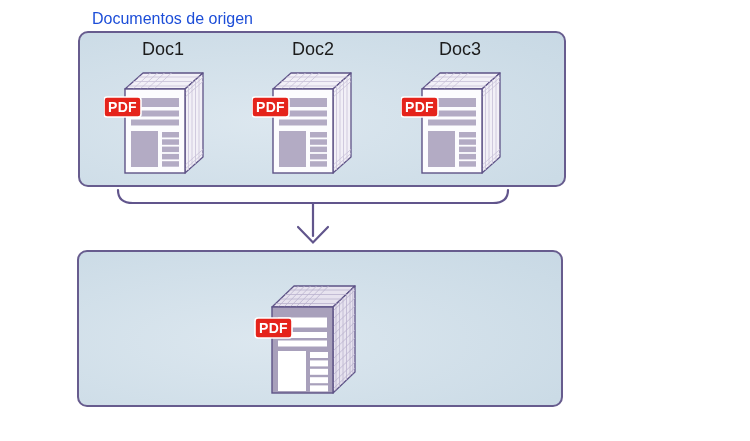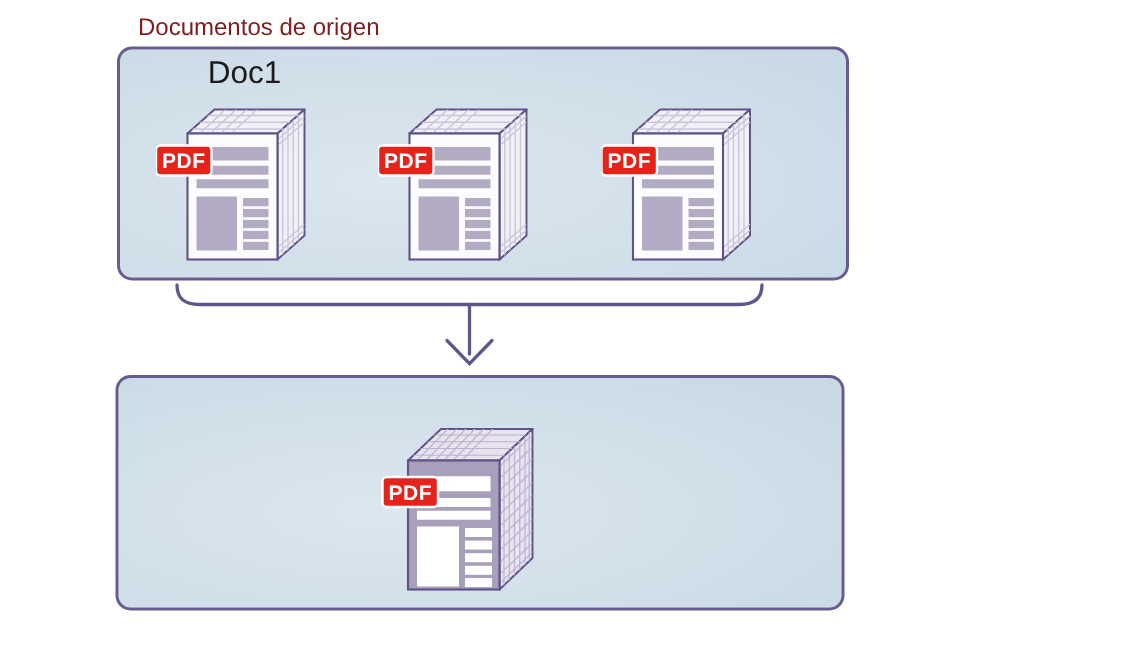--- a/index.html
+++ b/index.html
@@ -1,25 +1,25 @@
 <!DOCTYPE html>
 <html><head>
 <meta charset="utf-8">
 <style>
   html,body{margin:0;padding:0;background:#ffffff;}
   #canvas{
     position:relative;width:750px;height:441px;background:#ffffff;overflow:hidden;
     font-family:"Liberation Sans",sans-serif;color:#1c1c1c;
   }
-  .section-title{position:absolute;font-size:16px;line-height:20px;color:#7f1d1d;white-space:nowrap;}
+  .section-title{position:absolute;font-size:16px;line-height:20px;color:#1d4ed8;white-space:nowrap;}
   .group-box{
     position:absolute;border:2px solid #675c8e;border-radius:10px;
     background:radial-gradient(ellipse 130% 130% at 38% 58%, #dce7ef 0%, #cbdbe6 55%, #bed1df 100%);
   }
-  .doc-label{position:absolute;width:84px;text-align:center;font-size:21px;line-height:18px;color:#1c1c1c;}
+  .doc-label{position:absolute;width:84px;text-align:center;font-size:18px;line-height:18px;color:#1c1c1c;}
   .doc-icon{position:absolute;}
   .face{fill:#f2f0f7;stroke:#5e5387;stroke-width:1.3;stroke-linejoin:round;}
   .face4{fill:#e7e3ef;stroke:#5e5387;stroke-width:1.3;stroke-linejoin:round;}
   .grid{stroke:#ccc5da;stroke-width:0.9;fill:none;}
   .grid4{stroke:#bab2ce;stroke-width:0.8;fill:none;}
   .page{fill:#fcfcfe;stroke:#5e5387;stroke-width:1.4;}
   .page4{fill:#a8a0bb;stroke:#5e5387;stroke-width:1.4;}
   .bars{fill:#b3abc4;}
   .bars4{fill:#ffffff;}
   .badge-rect{fill:#e5231b;stroke:#ffffff;stroke-width:1.6;}
@@ -47,20 +47,22 @@
           <polygon points="66,23 88,2 88,88 66,109"></polygon>
         </clipPath>
     </defs>
   </svg>
 
   <div class="section-title" style="left:92px;top:9px;">Documentos de origen</div>
 
   <div class="group-box" style="left:78px;top:31px;width:484px;height:152px;"></div>
 
   <div class="doc-label" style="left:121px;top:40px;">Doc1</div>
+  <div class="doc-label" style="left:271px;top:40px;">Doc2</div>
+  <div class="doc-label" style="left:418px;top:40px;">Doc3</div>
 
   <svg class="doc-icon" style="left:104px;top:71px;" width="101" height="106" viewBox="-16 0 101 106">
     <polygon class="face" points="5,18 23,2 83,2 65,18"></polygon>
     <polygon class="face" points="65,18 83,2 83,86 65,102"></polygon>
     <g clip-path="url(#clipTop)">
       <path class="grid" d="M0,6 H90 M0,10.5 H90 M0,15 H90 M12,19 L31,1.5 M19,19 L38,1.5 M26,19 L45,1.5 M33,19 L52,1.5"></path>
     </g>
     <g clip-path="url(#clipSide)">
       <path class="grid" d="M68.5,0 V106 M72,0 V106 M75.5,0 V106 M79,0 V106 M64,23 L84,5.5 M64,27 L84,9.5 M64,95 L84,77.5 M64,99 L84,81.5"></path>
     </g>

